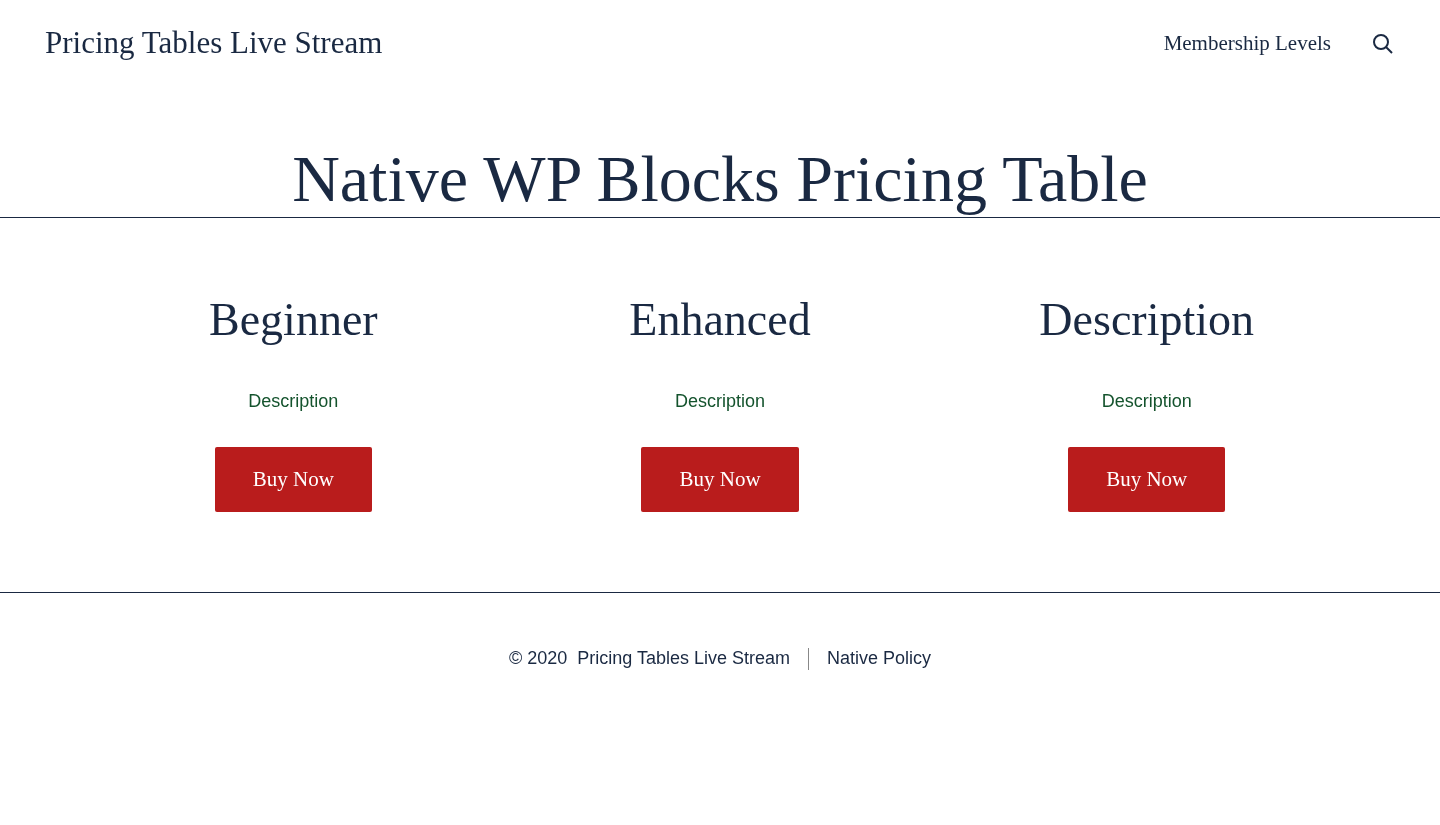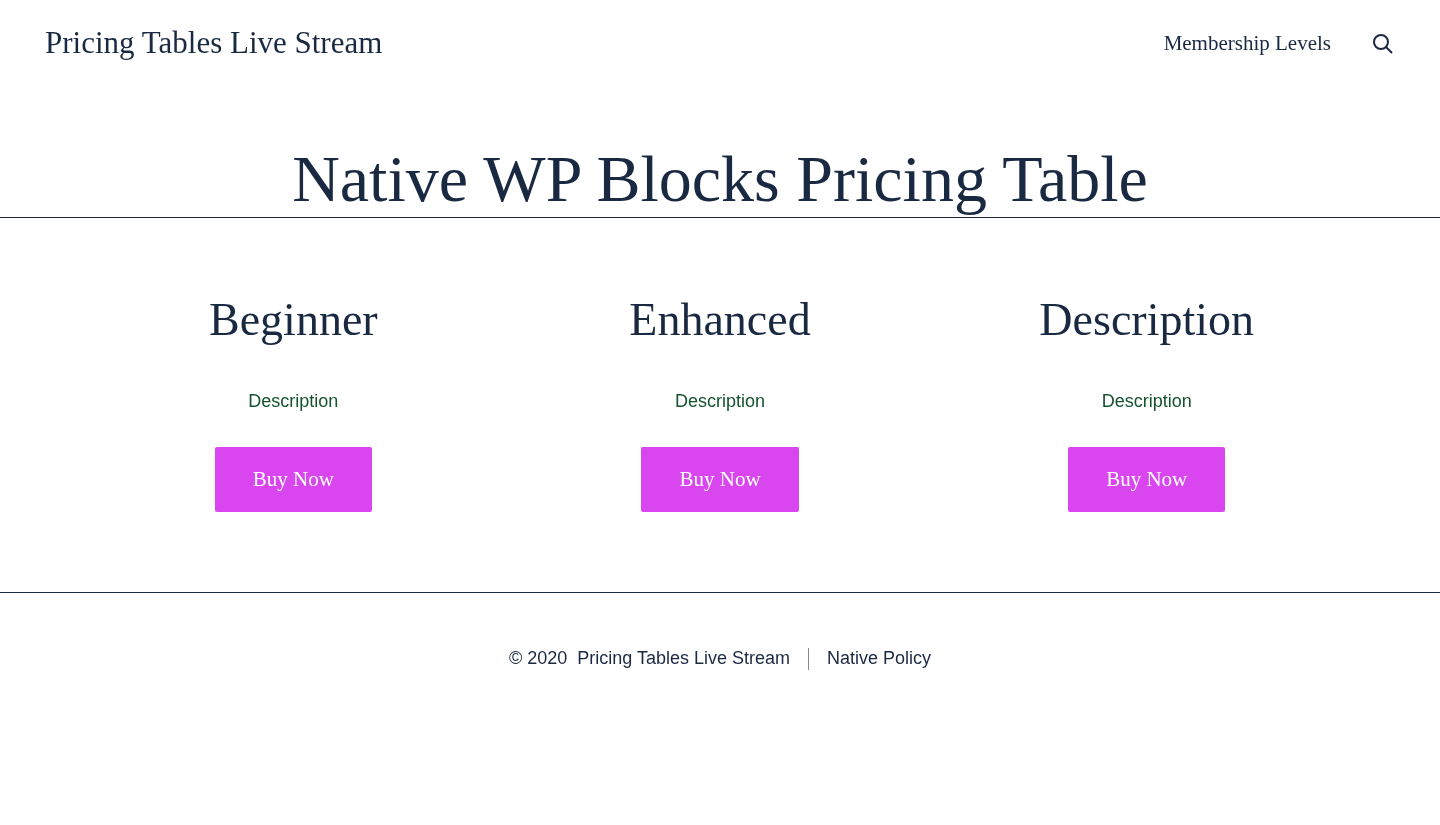--- a/index.html
+++ b/index.html
@@ -69,21 +69,21 @@
       color: #1a2942;
       margin-bottom: 45px;
     }
     .plan-desc {
       font-family: -apple-system, BlinkMacSystemFont, 'Segoe UI', Arial, sans-serif;
       font-size: 18px;
       color: #14532d;
       margin-bottom: 35px;
     }
     .buy-button {
-      background: #d946ef;
+      background: #b91c1c;
       color: #ffffff;
       border: none;
       font-family: Georgia, 'Times New Roman', serif;
       font-size: 21px;
       padding: 20px 38px;
       cursor: pointer;
       border-radius: 2px;
     }
     .footer {
       display: flex;

